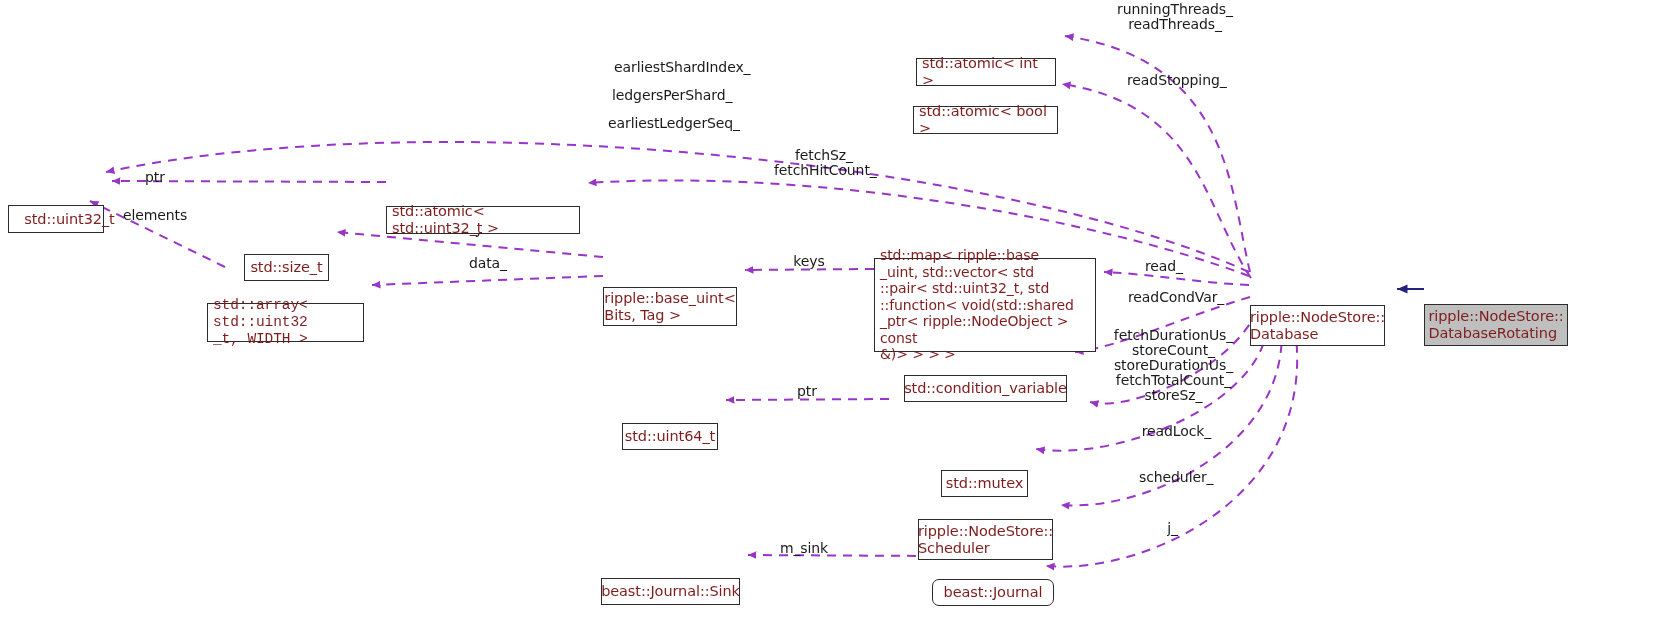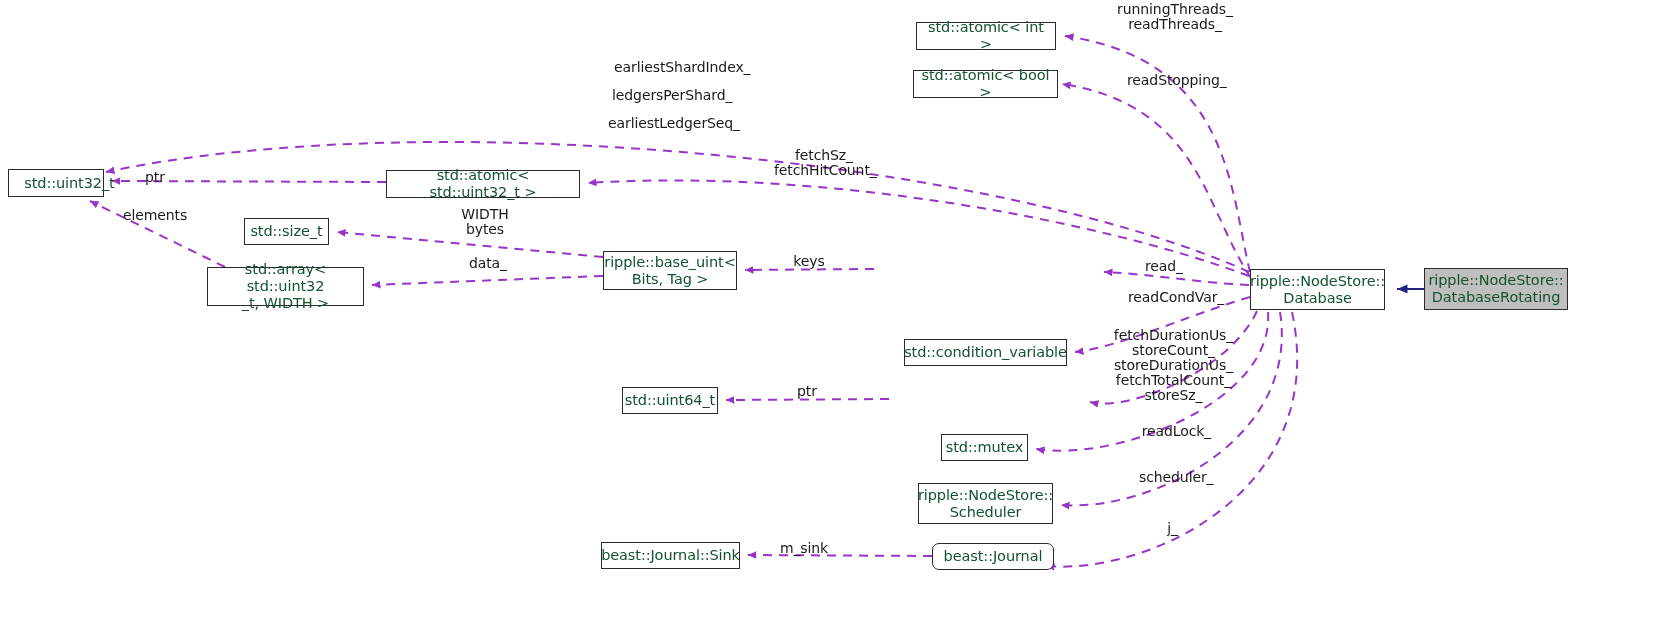--- a/index.html
+++ b/index.html
@@ -22,31 +22,32 @@
     left: 0;
     top: 0;
     width: 1679px;
     height: 618px;
   }
   .node {
     position: absolute;
     box-sizing: border-box;
     border: 1px solid #2b2b2b;
     background: #ffffff;
-    color: #14532d;
+    color: #7f1d1d;
     font-size: 14.5px;
     line-height: 17px;
     display: flex;
     align-items: center;
     justify-content: center;
-    text-align: center;
+    text-align: left;
     white-space: pre-line;
     padding: 1px 5px;
     z-index: 3;
     letter-spacing: -0.1px;
+    margin-top: 36px;
   }
   .node.highlight {
     background: #bfbfbf;
   }
   .edge-label {
     position: absolute;
     font-size: 14px;
     line-height: 15px;
     color: #1a1a1a;
     text-align: center;
@@ -116,25 +117,31 @@
   <div class="node" style="left:916px;top:22px;width:140px;height:28px;">std::atomic&lt; int &gt;</div>
 
   <div class="node" style="left:913px;top:70px;width:145px;height:28px;">std::atomic&lt; bool &gt;</div>
 
   <div class="node" style="left:8px;top:169px;width:96px;height:28px;padding-left:32px;">std::uint32_t</div>
 
   <div class="node" style="left:386px;top:170px;width:194px;height:28px;">std::atomic&lt; std::uint32_t &gt;</div>
 
   <div class="node" style="left:244px;top:218px;width:85px;height:27px;">std::size_t</div>
 
+  <div class="node" style="left:874px;top:222px;width:222px;height:94px;font-size:14px;line-height:16.5px;">std::map&lt; ripple::base
+_uint, std::vector&lt; std
+::pair&lt; std::uint32_t, std
+::function&lt; void(std::shared
+_ptr&lt; ripple::NodeObject &gt; const
+&amp;)&gt; &gt; &gt; &gt;</div>
 
   <div class="node" style="left:603px;top:251px;width:134px;height:39px;">ripple::base_uint&lt;
 Bits, Tag &gt;</div>
 
-  <div class="node" style="left:207px;top:267px;width:157px;height:39px;">std::array&lt; std::uint32
+  <div class="node" style="left:207px;top:267px;width:157px;height:39px;font-family:Liberation Mono, monospace;">std::array&lt; std::uint32
 _t, WIDTH &gt;</div>
 
   <div class="node" style="left:1250px;top:269px;width:135px;height:41px;">ripple::NodeStore::
 Database</div>
 
   <div class="node highlight" style="left:1424px;top:268px;width:144px;height:42px;">ripple::NodeStore::
 DatabaseRotating</div>
 
   <div class="node" style="left:904px;top:339px;width:163px;height:27px;">std::condition_variable</div>
 

